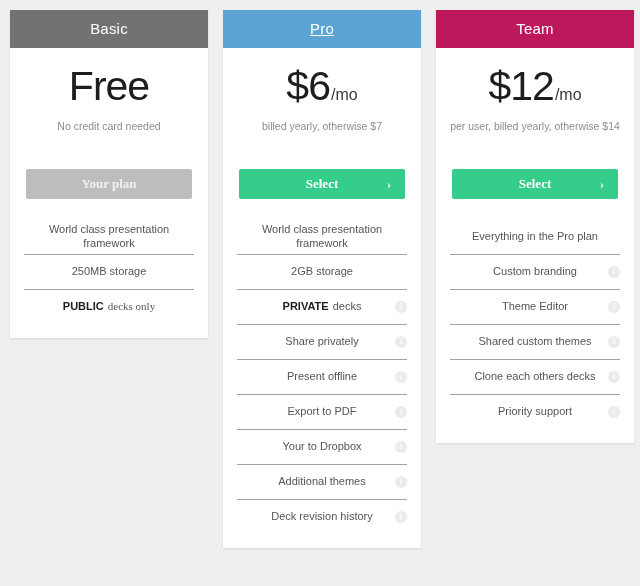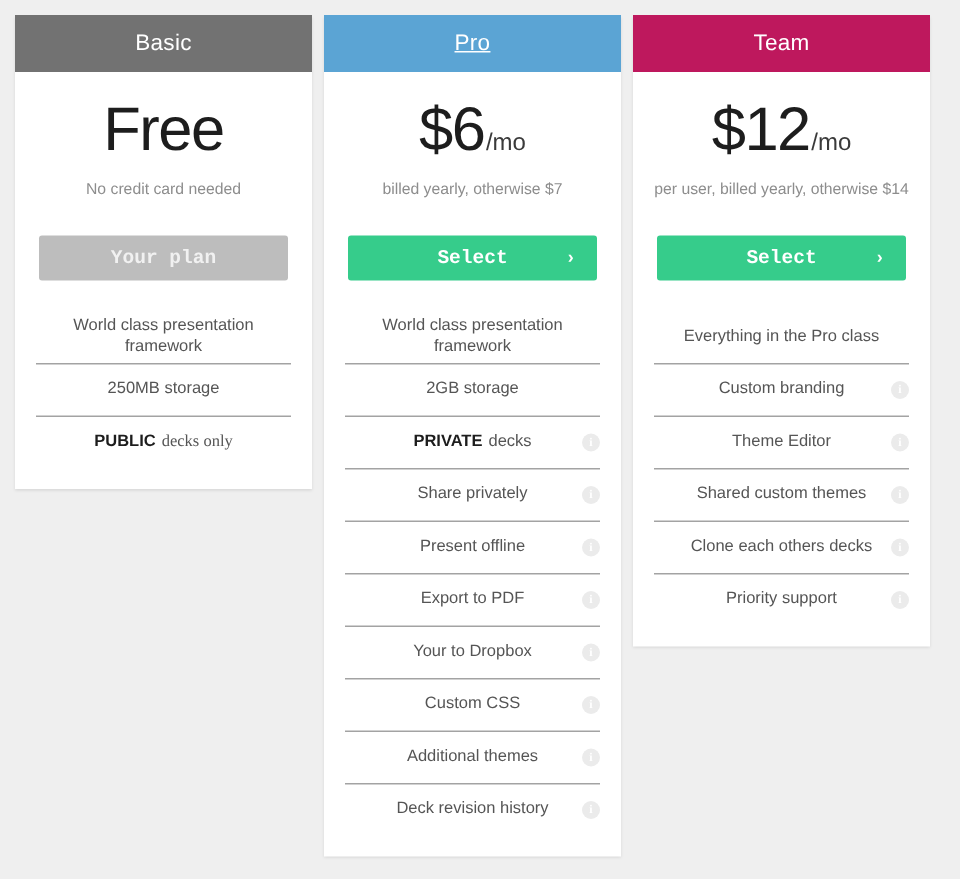--- a/index.html
+++ b/index.html
@@ -13,21 +13,21 @@
     font-family: "Liberation Sans", sans-serif;
     -webkit-font-smoothing: antialiased;
     overflow: hidden;
   }
 
   .pricing-wrap {
     position: relative;
     width: 640px;
     height: 586px;
     box-sizing: border-box;
-    padding: 10px 20px 0 10px;
+    padding: 10px 6px 0 10px;
     display: flex;
     align-items: flex-start;
     justify-content: space-between;
   }
 
   .plan-card {
     width: 198px;
     background: #ffffff;
     box-shadow: 0 1px 2px rgba(0,0,0,0.10);
     box-sizing: border-box;
@@ -76,29 +76,29 @@
     margin-left: 1px;
   }
   .price-note {
     margin-top: 13px;
     font-size: 10.5px;
     color: #8d8d8d;
     line-height: 1.2;
   }
 
   .cta {
-    margin: 24px 2px 0 2px;
+    margin: 36px 2px 0 2px;
     height: 30px;
     border: 0;
     width: calc(100% - 4px);
     border-radius: 2px;
     color: #ffffff;
     font-size: 13px;
     font-weight: bold;
-    font-family: Liberation Mono, monospace;
+    font-family: Liberation Serif, serif;
     position: relative;
     display: block;
     text-align: center;
     line-height: 30px;
     cursor: pointer;
     padding: 0;
   }
   .cta.disabled {
     background: #bdbdbd;
     color: #f1f1f1;
@@ -213,45 +213,41 @@
           </li>
           <li class="feature">
             <span class="ftext">Export to PDF</span>
             <span class="info-icon">i</span>
           </li>
           <li class="feature">
             <span class="ftext">Your to Dropbox</span>
             <span class="info-icon">i</span>
           </li>
           <li class="feature">
-            <span class="ftext">Custom CSS</span>
-            <span class="info-icon">i</span>
-          </li>
-          <li class="feature">
             <span class="ftext">Additional themes</span>
             <span class="info-icon">i</span>
           </li>
           <li class="feature">
             <span class="ftext">Deck revision history</span>
             <span class="info-icon">i</span>
           </li>
         </ul>
       </div>
     </div>
     <div class="plan-card">
       <div class="plan-header team">Team</div>
       <div class="plan-body">
         <div class="price-block">
           <div class="price-line"><span class="price-main">$12</span><span class="price-suffix">/mo</span></div>
           <div class="price-note">per user, billed yearly, otherwise $14</div>
         </div>
         <button class="cta select"><span>Select</span><span class="chev">›</span></button>
         <ul class="features">
           <li class="feature">
-            <span class="ftext">Everything in the Pro class</span>
+            <span class="ftext">Everything in the Pro plan</span>
           </li>
           <li class="feature">
             <span class="ftext">Custom branding</span>
             <span class="info-icon">i</span>
           </li>
           <li class="feature">
             <span class="ftext">Theme Editor</span>
             <span class="info-icon">i</span>
           </li>
           <li class="feature">

